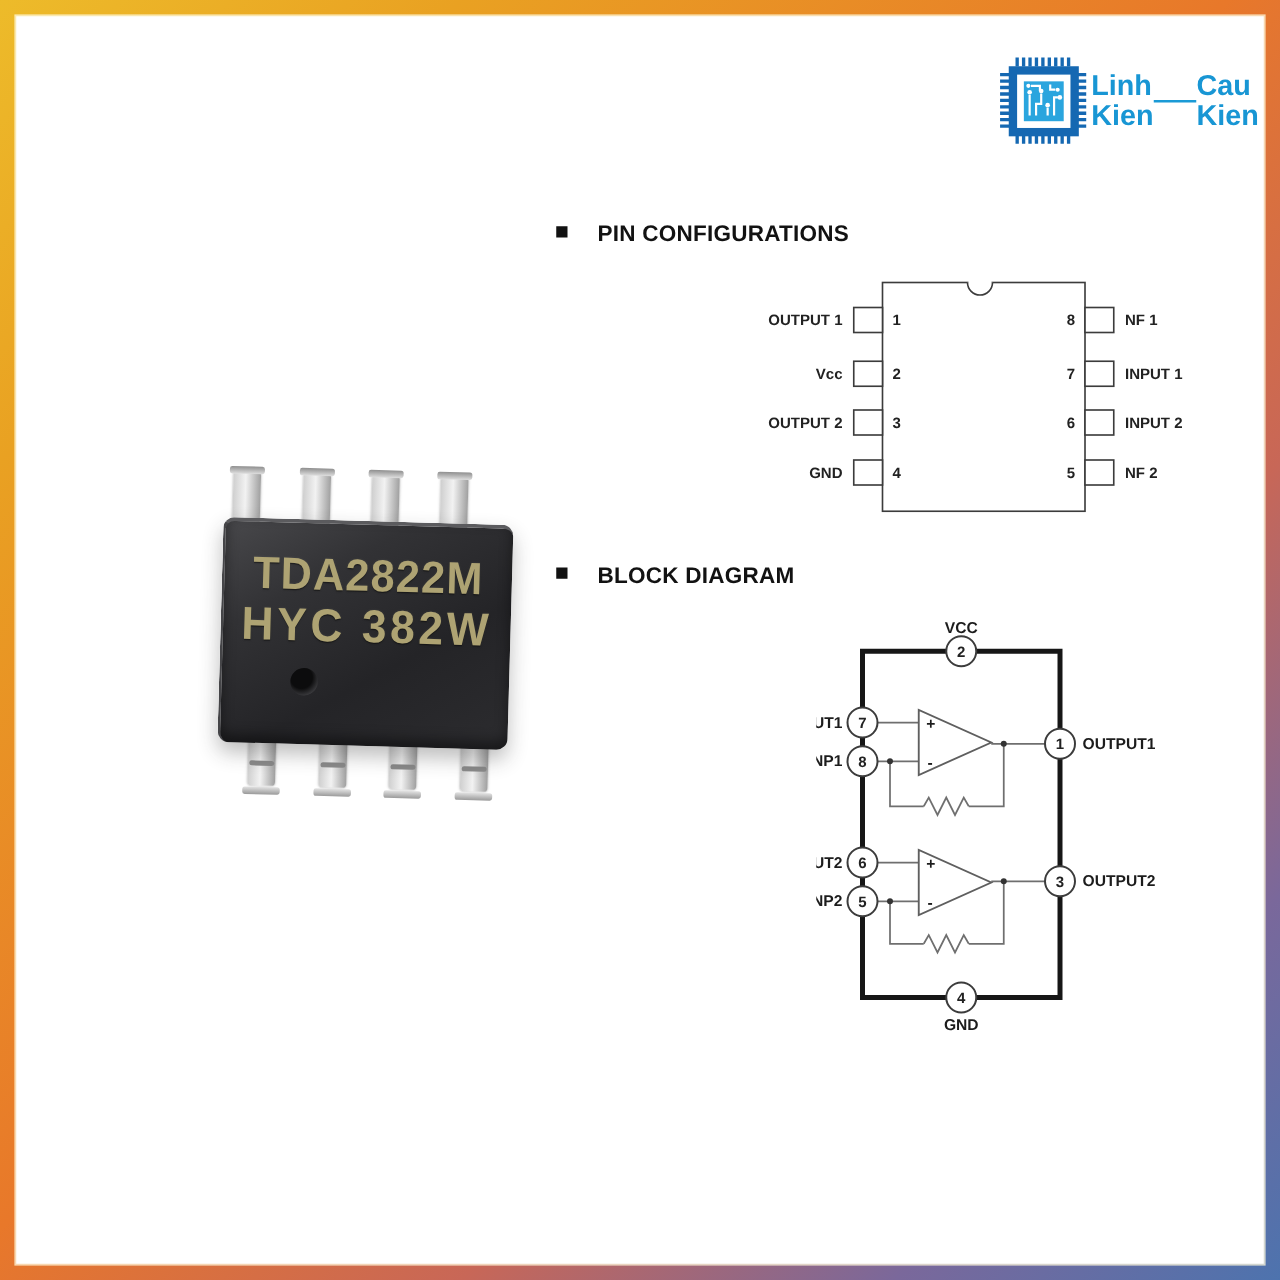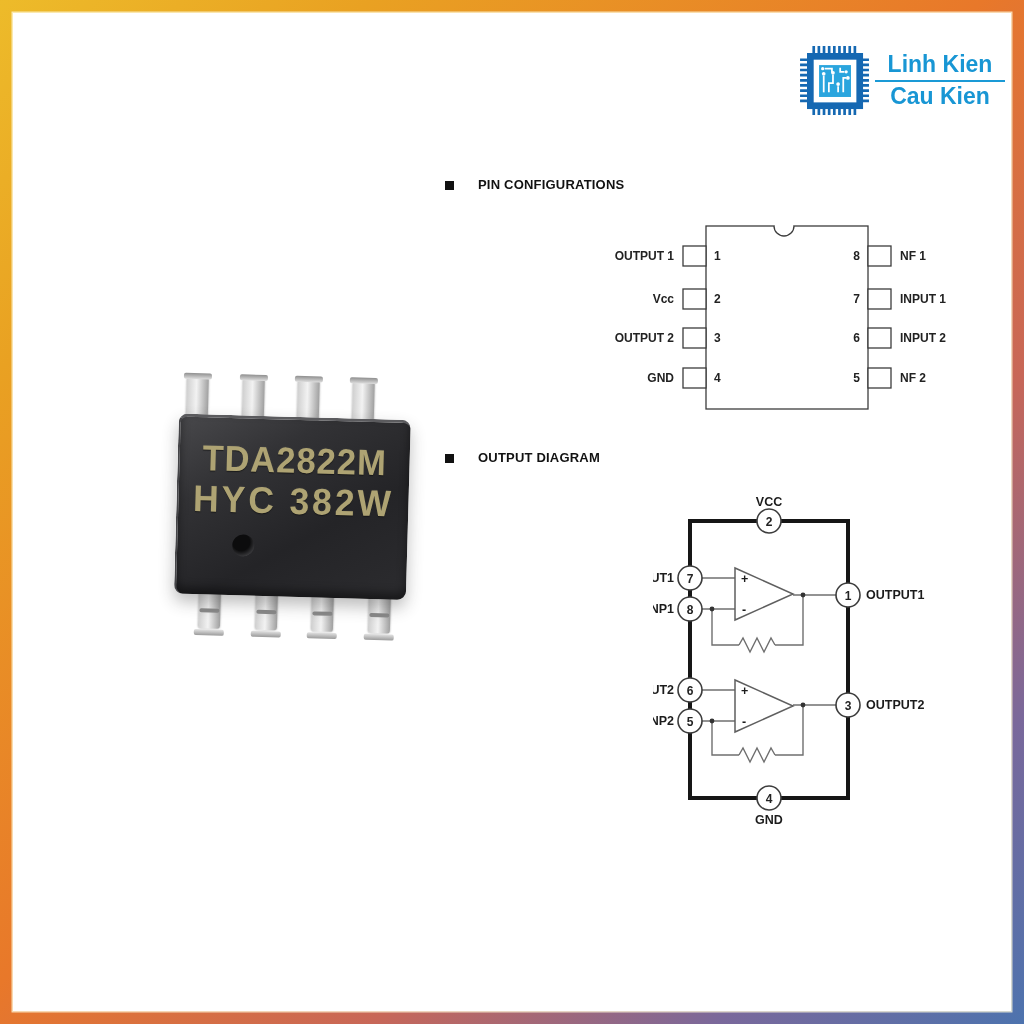--- a/index.html
+++ b/index.html
@@ -5,27 +5,27 @@
   html,body{margin:0;padding:0;}
   body{font-family:"Liberation Sans",sans-serif;}
   .stage{position:relative;width:1024px;height:1024px;overflow:hidden;
     background:linear-gradient(135deg,#edbb2a 0%,#e9a122 18%,#e8782a 48%,#c86757 68%,#7a689b 85%,#4d73ae 100%);}
   .content{position:absolute;left:13px;top:13px;width:998px;height:998px;background:#ffffff;
     box-shadow:0 0 0 1.5px rgba(255,249,220,.75);}
 
   
   .brand{position:absolute;left:785px;top:28px;width:215px;height:78px;display:flex;align-items:center;}
   .brand-icon{width:72px;height:72px;flex:0 0 72px;}
-  .brand-text{margin-left:3px;width:134px;display:flex;flex-direction:column;align-items:center;
+  .brand-text{margin-left:3px;width:134px;display:flex;flex-direction:row;align-items:center;
     color:#1896d4;font-weight:bold;font-size:23px;line-height:1.05;}
   .brand-divider{width:130px;height:2px;background:#1a9ad6;margin:3px 0 2px 0;}
 
   
   .heading{position:absolute;display:flex;align-items:flex-start;color:#121212;
-    font-weight:bold;font-size:13px;letter-spacing:.2px;}
+    font-weight:bold;font-size:18px;letter-spacing:.2px;}
   .heading .bullet{width:9px;height:9px;background:#111;margin:4px 24px 0 0;flex:0 0 9px;}
   .heading.h-pin{left:432px;top:164px;}
   .heading.h-block{left:432px;top:437px;}
 
   
   .svg-abs{position:absolute;}
   .diag-label{font-family:"Liberation Sans",sans-serif;font-weight:bold;font-size:12px;fill:#222;}
   .diag-num{font-family:"Liberation Sans",sans-serif;font-weight:bold;font-size:12px;fill:#222;}
   .bd-label{font-family:"Liberation Sans",sans-serif;font-weight:bold;font-size:12.5px;fill:#1c1c1c;}
 
@@ -125,21 +125,21 @@
       <text class="diag-label" x="66" y="124" text-anchor="end">OUTPUT 2</text>
       <text class="diag-label" x="66" y="164" text-anchor="end">GND</text>
       <text class="diag-label" x="292" y="42">NF 1</text>
       <text class="diag-label" x="292" y="85">INPUT 1</text>
       <text class="diag-label" x="292" y="124">INPUT 2</text>
       <text class="diag-label" x="292" y="164">NF 2</text>
     </svg>
 
     <div class="heading h-block">
       <span class="bullet"></span>
-      <span>OUTPUT DIAGRAM</span>
+      <span>BLOCK DIAGRAM</span>
     </div>
 
     <svg class="svg-abs" style="left:640px;top:470px;" width="300" height="350">
 
       <rect x="37" y="38" width="158" height="277" fill="none" stroke="#161616" stroke-width="4"></rect>
 
       <g stroke="#6f6f6f" stroke-width="1.4" fill="none">
         <path d="M49,95 H82"></path>
         <path d="M49,126 H82"></path>
         <path d="M59,126 V162 H86"></path>

